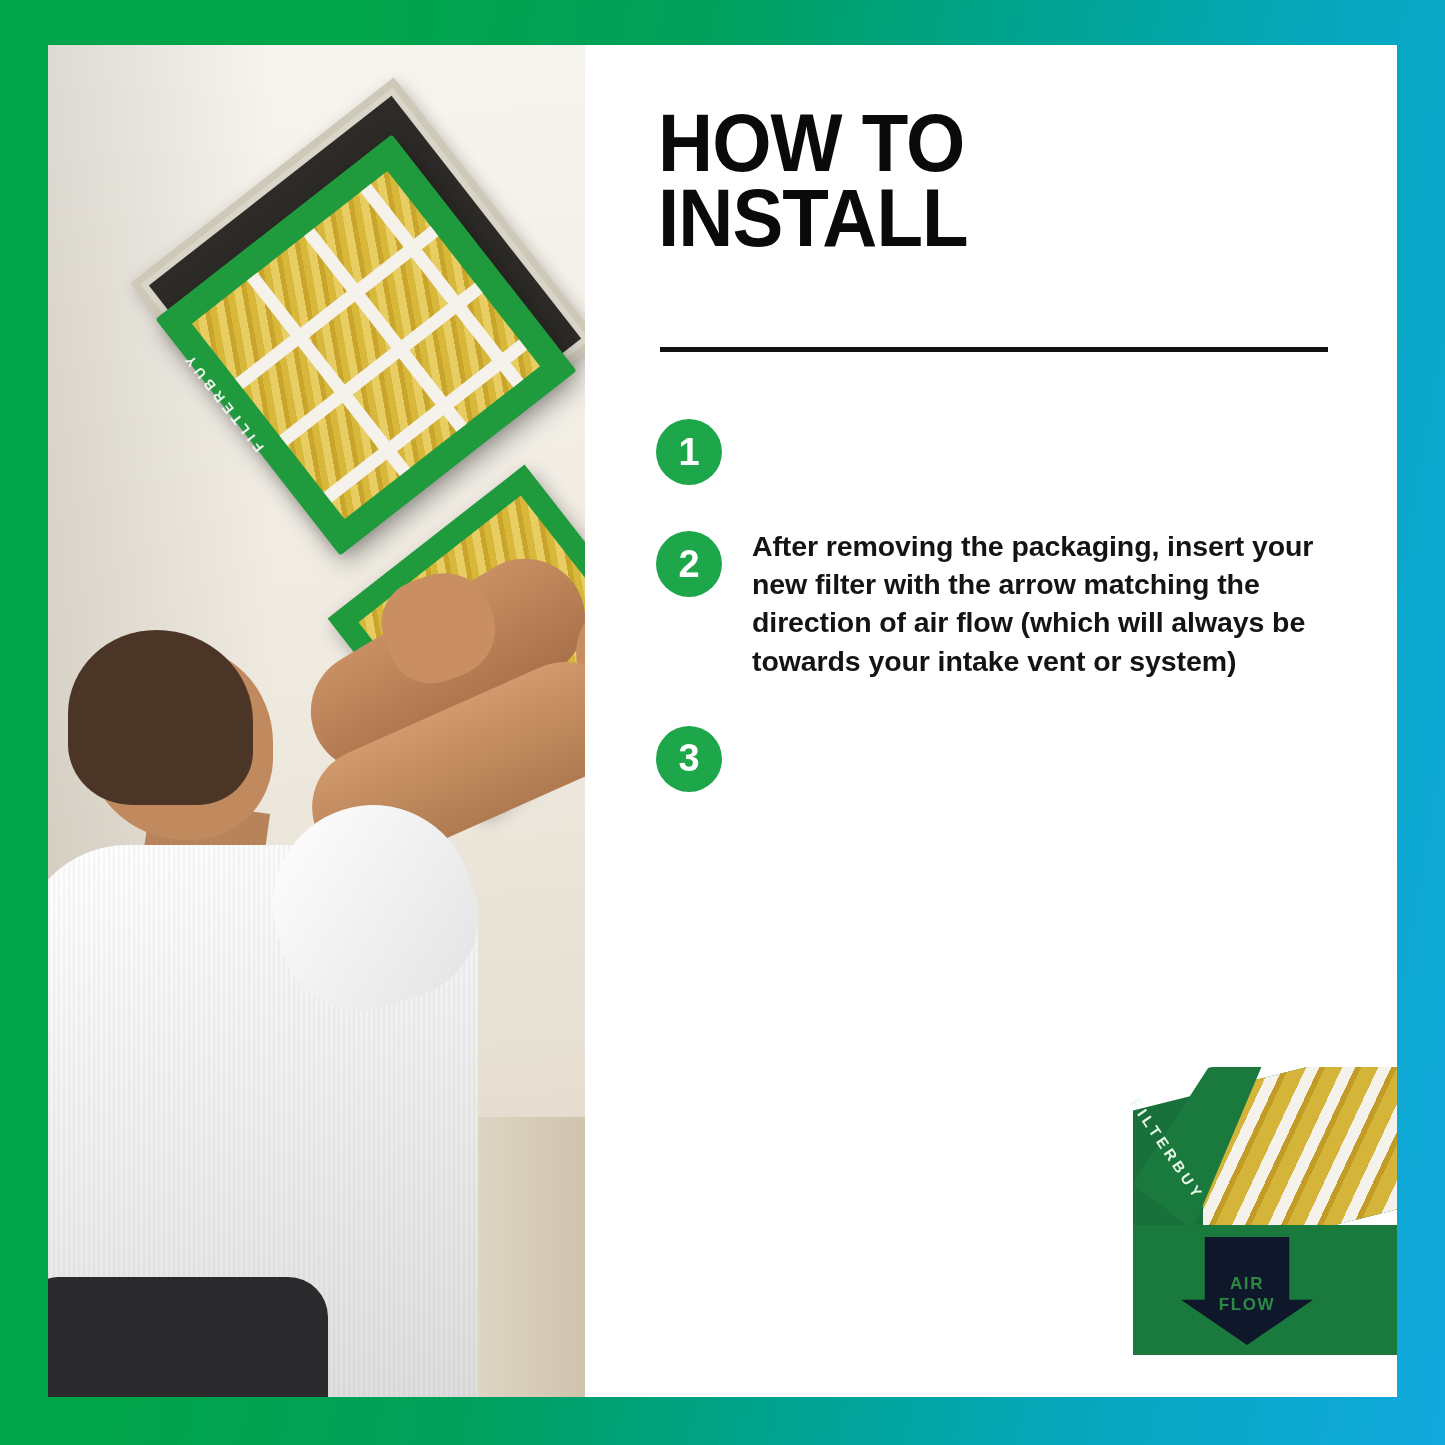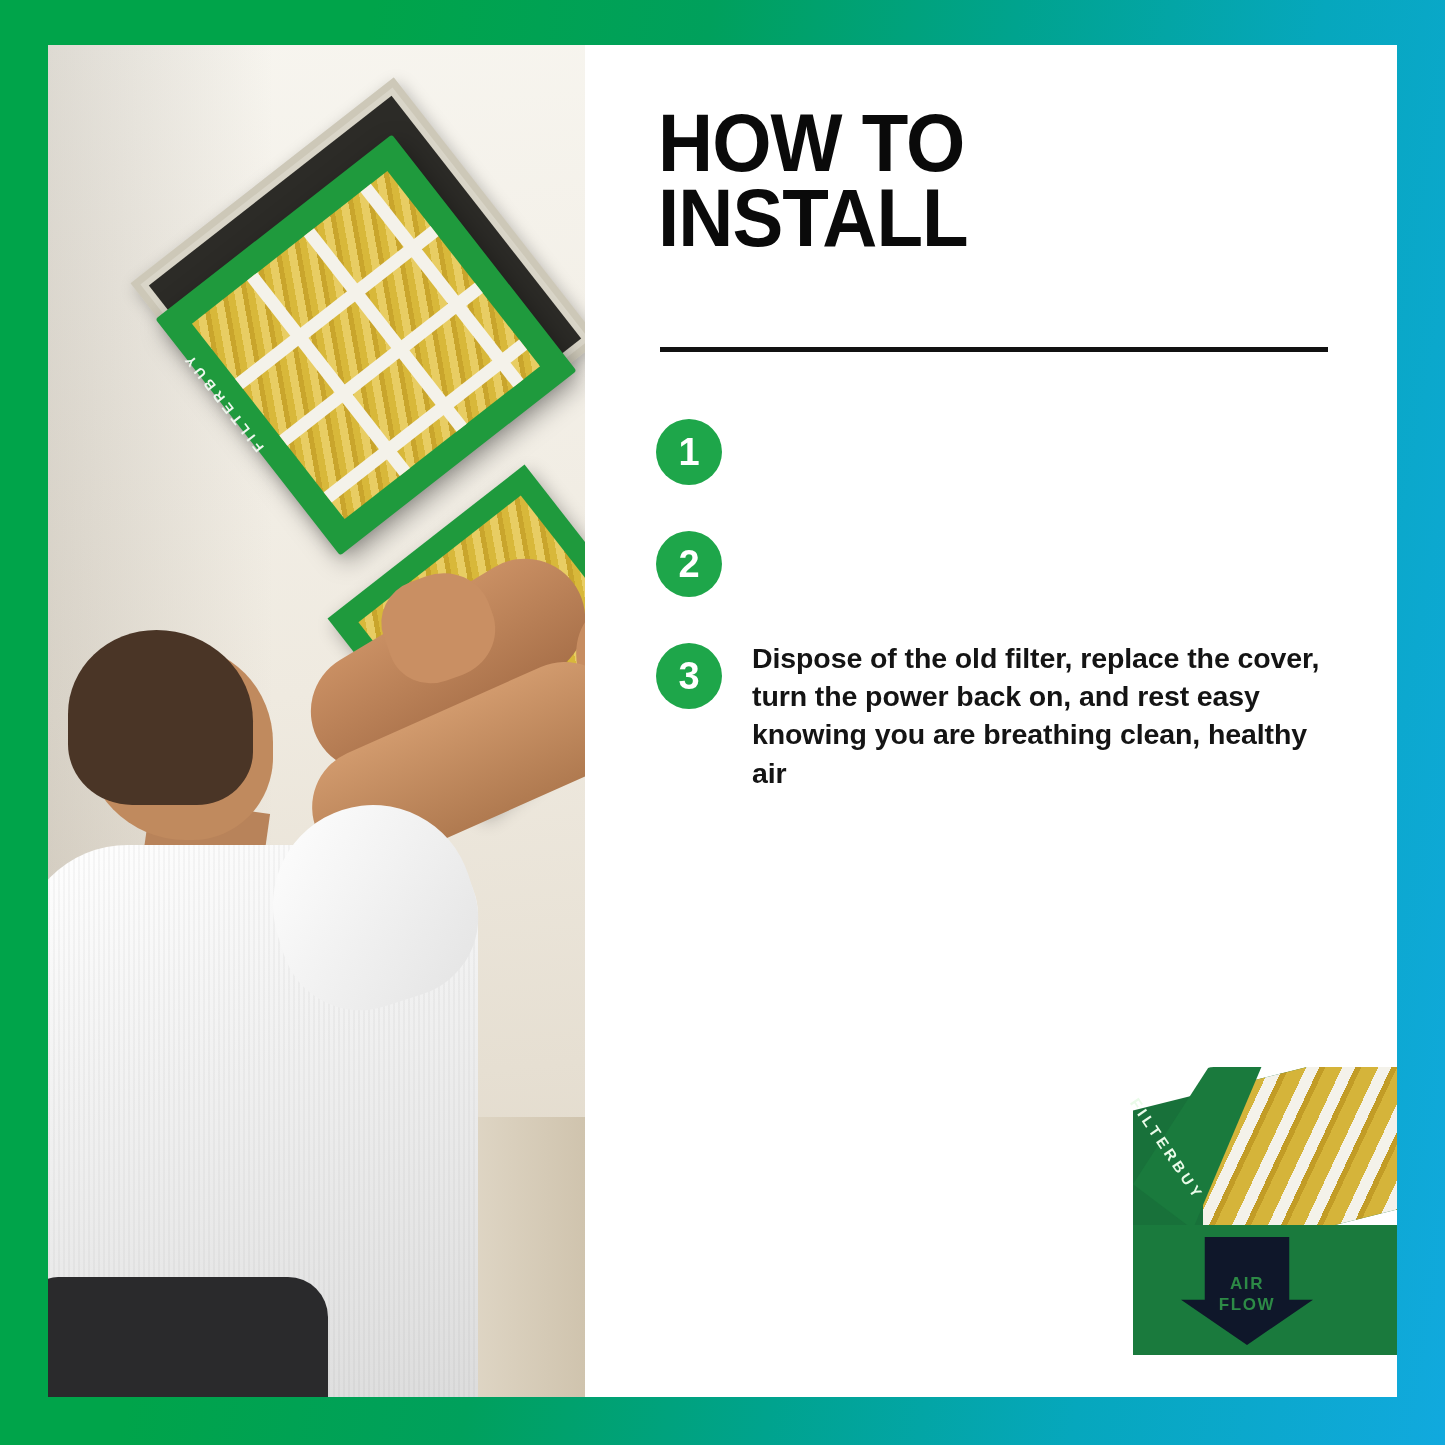--- a/index.html
+++ b/index.html
@@ -334,25 +334,25 @@
       <div id="divider"></div>
 
       <div id="steps">
 
         <div class="step">
           <div class="step-num">1</div>
         </div>
 
         <div class="step">
           <div class="step-num">2</div>
+          <div class="step-text">After removing the packaging, insert your new filter with the arrow matching the direction of air flow (which will always be towards your intake vent or system)</div>
         </div>
 
         <div class="step">
           <div class="step-num">3</div>
-          <div class="step-text">Dispose of the old filter, replace the cover, turn the power back on, and rest easy knowing you are breathing clean, healthy air</div>
         </div>
 
       </div>
     </div>
 
     <div id="product">
       <div class="prod-bg"></div>
 
       <div id="prod-top">
         <div class="pleat-side"></div>

